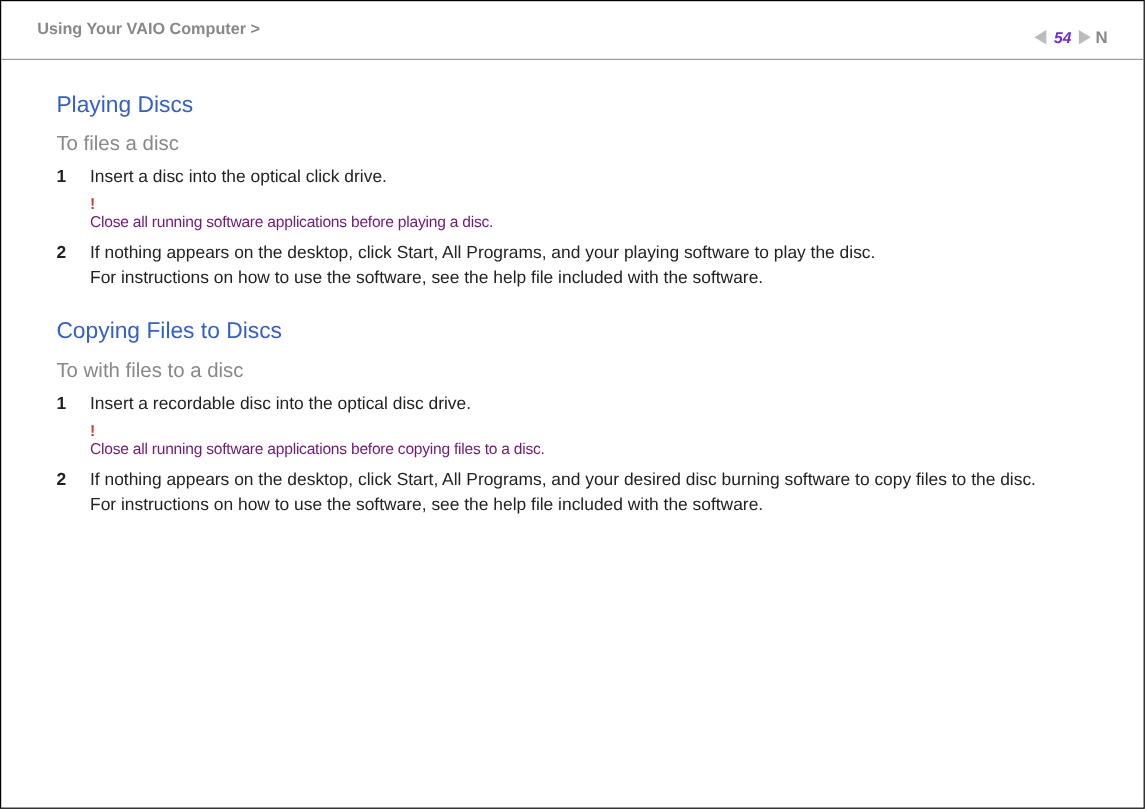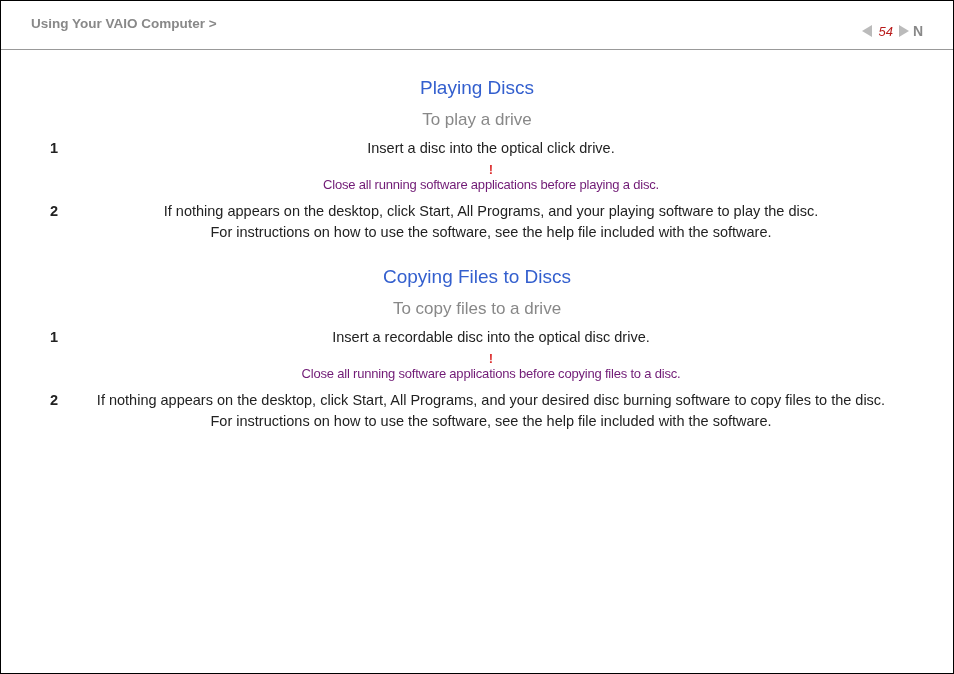--- a/index.html
+++ b/index.html
@@ -1,15 +1,15 @@
 <!DOCTYPE html>
 <html><head>
 <meta charset="utf-8">
 <style>
-  * { box-sizing: border-box; margin: 0; padding: 0; text-align: center; }
+  * { box-sizing: border-box; margin: 0; padding: 0; }
   body {
     font-family: Arial, Helvetica, sans-serif;
     width: 954px;
     height: 674px;
     background: #fff;
     position: relative;
     border: 1px solid #000;
   }
   .header {
     padding: 14px 30px 10px 30px;
@@ -24,24 +24,24 @@
     font-weight: bold;
     line-height: 1.4;
   }
   .pager {
     display: flex;
     align-items: center;
     gap: 6px;
     margin-top: 8px;
   }
   .pagenum {
-    font-weight: normal;
+    font-weight: bold;
     font-style: italic;
     font-size: 13px;
-    color: #b91c1c;
+    color: #6d28d9;
   }
   .arrow-left, .arrow-right {
     width: 0; height: 0;
     border-top: 6px solid transparent;
     border-bottom: 6px solid transparent;
   }
   .arrow-left { border-right: 10px solid #bbb; }
   .arrow-right { border-left: 10px solid #bbb; }
   .N-letter {
     font-weight: bold;
@@ -110,21 +110,21 @@
     <span class="pagenum">54</span>
     <span class="arrow-right"></span>
     <span class="N-letter">N</span>
   </div>
 </div>
 
 <div class="content">
 
   <div class="section">
     <div class="sec-title">Playing Discs</div>
-    <div class="sub-title">To play a drive</div>
+    <div class="sub-title">To files a disc</div>
 
     <div class="step">
       <span class="step-num">1</span>
       <span class="step-body">Insert a disc into the optical click drive.</span>
     </div>
 
     <div class="warn">
       <div class="warn-mark">!</div>
       <div class="warn-text">Close all running software applications before playing a disc.</div>
     </div>
@@ -133,21 +133,21 @@
       <span class="step-num">2</span>
       <span class="step-body">
         <span>If nothing appears on the desktop, click </span><span class="bold">Start</span><span>, </span><span class="bold">All Programs</span><span>, and your playing software to play the disc.</span><br>
         <span>For instructions on how to use the software, see the help file included with the software.</span>
       </span>
     </div>
   </div>
 
   <div class="section">
     <div class="sec-title">Copying Files to Discs</div>
-    <div class="sub-title">To copy files to a drive</div>
+    <div class="sub-title">To with files to a disc</div>
 
     <div class="step">
       <span class="step-num">1</span>
       <span class="step-body">Insert a recordable disc into the optical disc drive.</span>
     </div>
 
     <div class="warn">
       <div class="warn-mark">!</div>
       <div class="warn-text">Close all running software applications before copying files to a disc.</div>
     </div>

